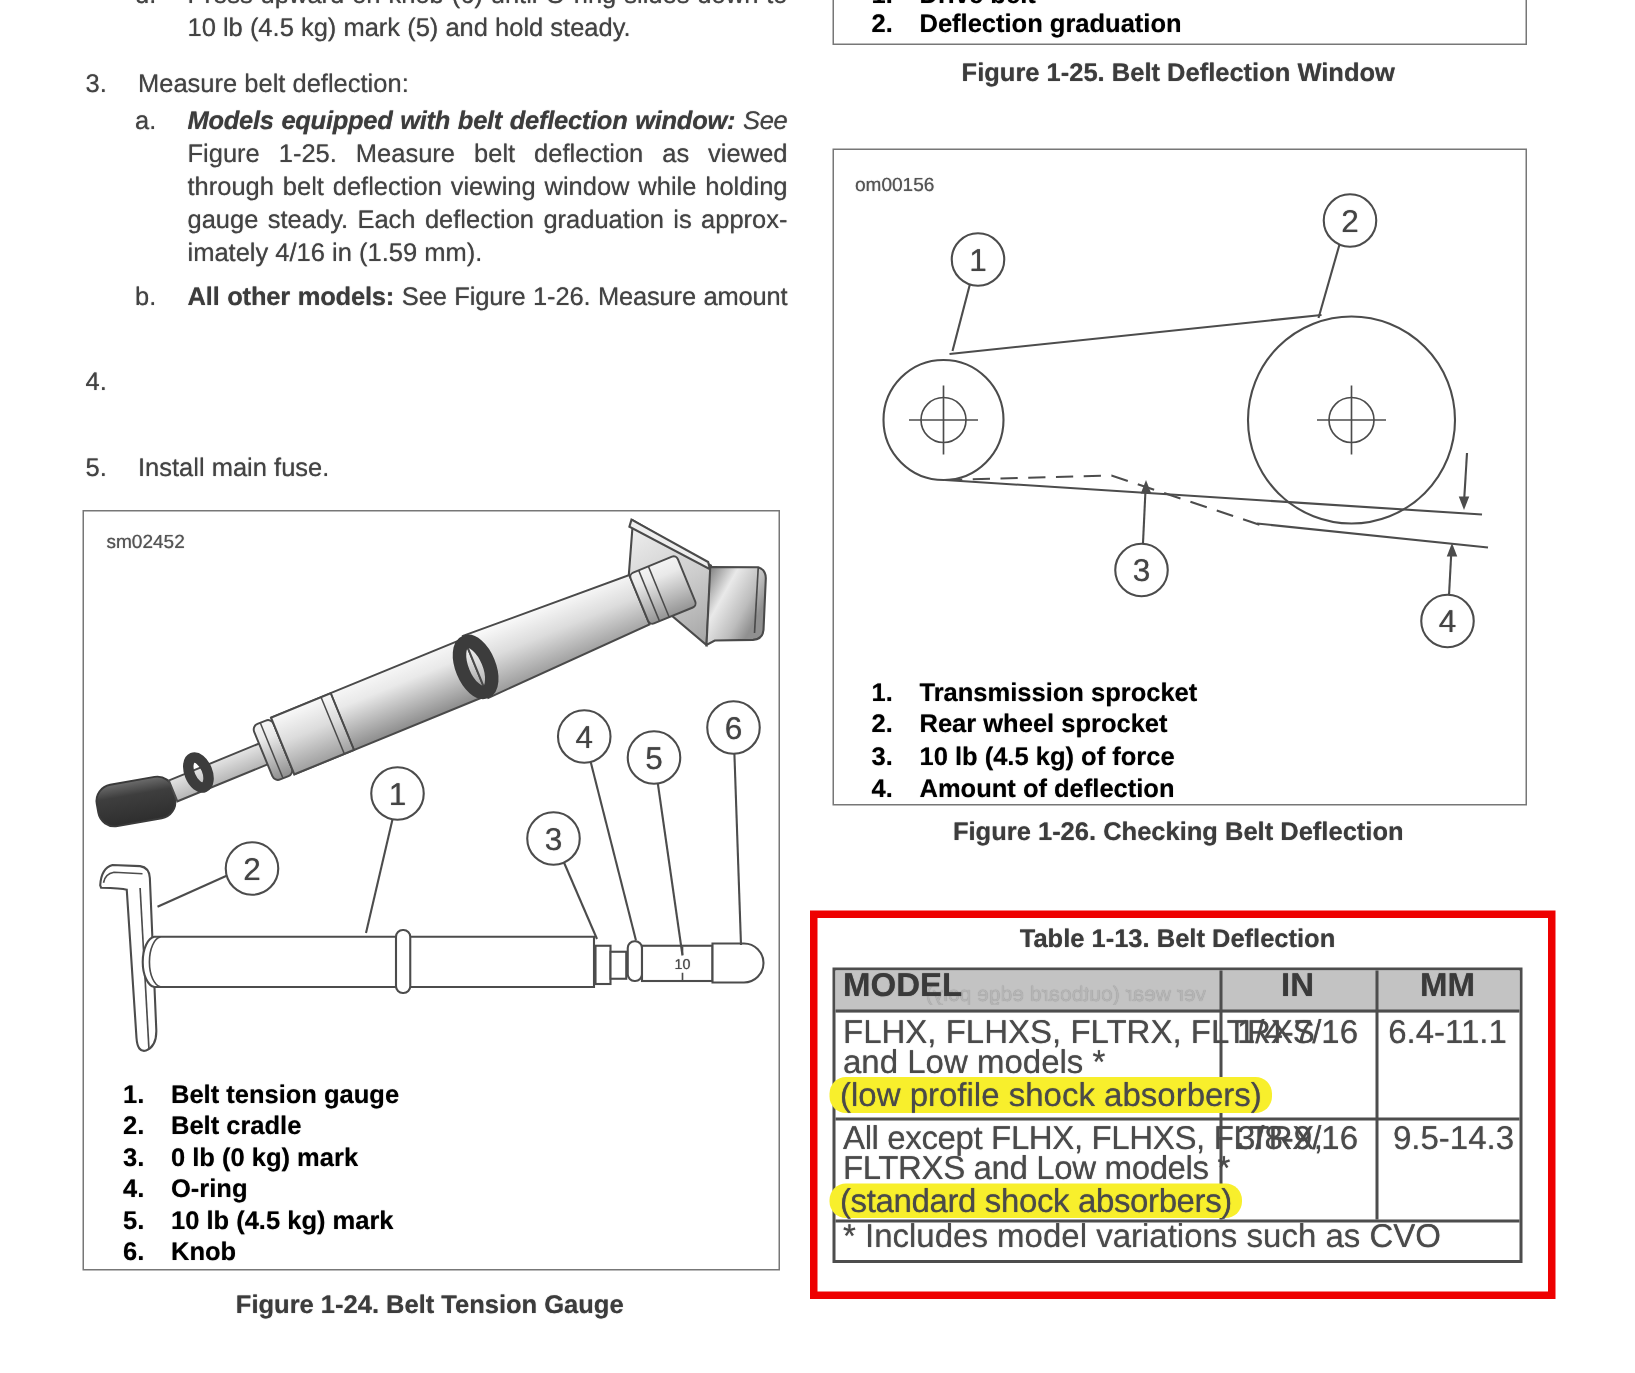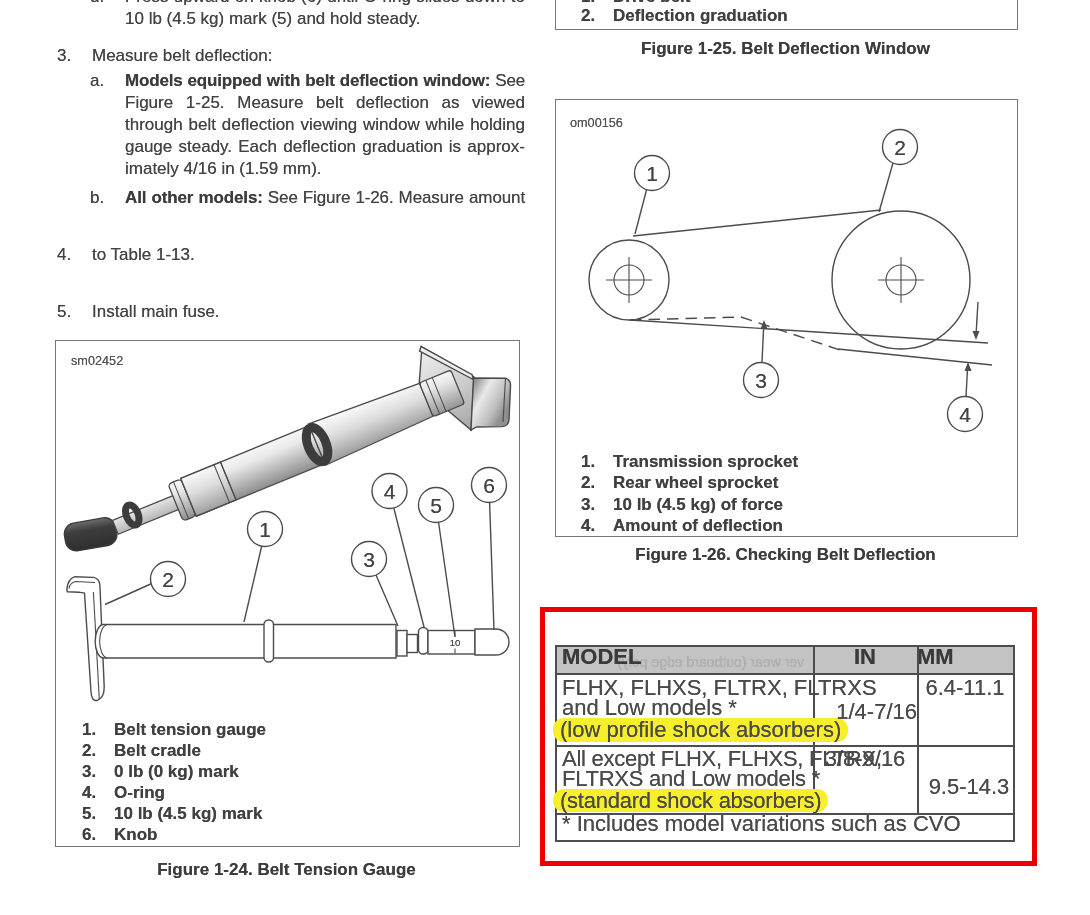--- a/index.html
+++ b/index.html
@@ -5,21 +5,21 @@
 html,body{margin:0;padding:0;background:#fff;}
 #page{position:relative;width:1090px;height:915px;overflow:hidden;background:#fff;
   font-family:"Liberation Sans",sans-serif;color:#434343;text-shadow:0 0 0.55px rgba(62,62,62,0.8);}
 .li{position:absolute;font-size:17px;line-height:22px;}
 .mk{position:absolute;left:0;top:0;}
 .itx{margin-left:35px;}
 .jl{text-align:justify;text-align-last:justify;}
 b,strong{color:#3c3c3c;}
 .figbox{position:absolute;border:1.2px solid #777;background:#fff;}
 .cap{position:absolute;font-size:17px;font-weight:bold;color:#3c3c3c;text-align:center;}
-.leg{position:absolute;font-size:17px;font-weight:bold;color:#404040;line-height:21.3px;white-space:nowrap;}
+.leg{position:absolute;font-size:17px;font-weight:bold;color:#000000;line-height:21.3px;white-space:nowrap;}
 .leg .n{display:inline-block;width:32px;}
 .codeid{position:absolute;font-size:12.7px;color:#555;}
 .tcell{position:absolute;font-size:22px;line-height:20.2px;color:#4a4a4a;}
 .pill{display:inline-block;background:#f8ef2c;border-radius:11px;padding:2px 7px 1px;margin-left:-9px;}
 </style>
 </head>
 <body>
 <div id="page">
 
 <div class="li" style="left:90px;top:-14px;width:435px;">
@@ -33,39 +33,38 @@
 <div class="li" style="left:57px;top:45px;width:468px;">
   <span class="mk">3.</span>
   <div class="itx">
         <div>Measure belt deflection:</div>
       </div>
 </div>
 
 <div class="li" style="left:90px;top:70px;width:435px;">
   <span class="mk">a.</span>
   <div class="itx">
-    <div class="jl" style="letter-spacing:-0.18px;"><b>Models equipped with belt deflection window:</b> See</div>
+    <div class="jl" style="letter-spacing:-0.18px;font-style:italic;"><b>Models equipped with belt deflection window:</b> See</div>
     <div class="jl">Figure 1-25. Measure belt deflection as viewed</div>
     <div class="jl">through belt deflection viewing window while holding</div>
     <div class="jl">gauge steady. Each deflection graduation is approx-</div>
     <div>imately 4/16 in (1.59 mm).</div>
   </div>
 </div>
 
 <div class="li" style="left:90px;top:187px;width:435px;">
   <span class="mk">b.</span>
   <div class="itx">
     <div class="jl" style="letter-spacing:-0.12px;"><b>All other models:</b> See Figure 1-26. Measure amount</div>
   </div>
 </div>
 
 <div class="li" style="left:57px;top:244px;width:468px;">
   <span class="mk">4.</span>
   <div class="itx">
-    <div>to Table 1-13.</div>
   </div>
 </div>
 
 <div class="li" style="left:57px;top:301px;width:468px;">
   <span class="mk">5.</span>
   <div class="itx">
         <div>Install main fuse.</div>
       </div>
 </div>
 
@@ -254,39 +253,40 @@
 </div>
 <div class="leg" style="left:581px;top:451px;">
   <div><span class="n">1.</span>Transmission sprocket</div>
   <div><span class="n">2.</span>Rear wheel sprocket</div>
   <div><span class="n">3.</span>10 lb (4.5 kg) of force</div>
   <div><span class="n">4.</span>Amount of deflection</div>
 </div>
 <div class="cap" style="left:555px;top:544.5px;width:461px;">Figure 1-26. Checking Belt Deflection</div>
 
 <div style="position:absolute;left:540px;top:607px;width:497px;height:259px;border:5px solid #ee0000;box-sizing:border-box;"></div>
+<div class="cap" style="left:555px;top:616px;width:460px;">Table 1-13. Belt Deflection</div>
 
 <div id="tbl" style="position:absolute;left:555px;top:645px;width:460px;height:197px;border:2px solid #4d4d4d;box-sizing:border-box;">
 
   <div style="position:absolute;left:0;top:0;width:456px;height:28px;background:#c3c3c3;border-bottom:2px solid #4d4d4d;box-sizing:border-box;"></div>
   <div style="position:absolute;left:57px;top:7px;width:190px;height:16px;overflow:hidden;color:#a8a8a8;font-size:14px;opacity:.5;transform:scaleX(-1);">ver wear (outboard edge poly)</div>
   <div class="tcell" style="left:5px;top:-0.5px;font-weight:bold;color:#3a3a3a;">MODEL</div>
   <div class="tcell" style="left:256px;top:-0.5px;width:104px;text-align:center;font-weight:bold;color:#3a3a3a;">IN</div>
-  <div class="tcell" style="left:360px;top:-0.5px;width:96px;text-align:left;font-weight:bold;color:#3a3a3a;">MM</div>
+  <div class="tcell" style="left:360px;top:-0.5px;width:96px;text-align:center;font-weight:bold;color:#3a3a3a;">MM</div>
 
   <div style="position:absolute;left:256px;top:0;width:1.5px;height:166px;background:#4d4d4d;"></div>
   <div style="position:absolute;left:360px;top:0;width:1.5px;height:166px;background:#4d4d4d;"></div>
 
   <div style="position:absolute;left:0;top:98px;width:456px;height:1.5px;background:#4d4d4d;"></div>
   <div style="position:absolute;left:0;top:166px;width:456px;height:1.5px;background:#4d4d4d;"></div>
 
   <div class="tcell" style="left:5px;top:31px;width:250px;white-space:nowrap;">FLHX, FLHXS, FLTRX, FLTRXS<br>and Low models *<br><span class="pill">(low profile shock absorbers)</span></div>
-  <div class="tcell" style="left:256px;top:31px;width:104px;text-align:right;margin-top:24px;">1/4-7/16</div>
+  <div class="tcell" style="left:256px;top:31px;width:104px;text-align:center;">1/4-7/16</div>
   <div class="tcell" style="left:360px;top:31px;width:96px;text-align:center;">6.4-11.1</div>
 
   <div class="tcell" style="left:5px;top:101.8px;width:250px;white-space:nowrap;letter-spacing:-0.25px;">All except FLHX, FLHXS, FLTRX,<br>FLTRXS and Low models *<br><span class="pill">(standard shock absorbers)</span></div>
   <div class="tcell" style="left:256px;top:101.8px;width:104px;text-align:center;">3/8-9/16</div>
-  <div class="tcell" style="left:360px;top:101.8px;width:104px;text-align:center;margin-top:28px;">9.5-14.3</div>
+  <div class="tcell" style="left:360px;top:101.8px;width:104px;text-align:center;">9.5-14.3</div>
 
   <div class="tcell" style="left:5px;top:167px;">* Includes model variations such as CVO</div>
 </div>
 
 </div>
 
 </body></html>

